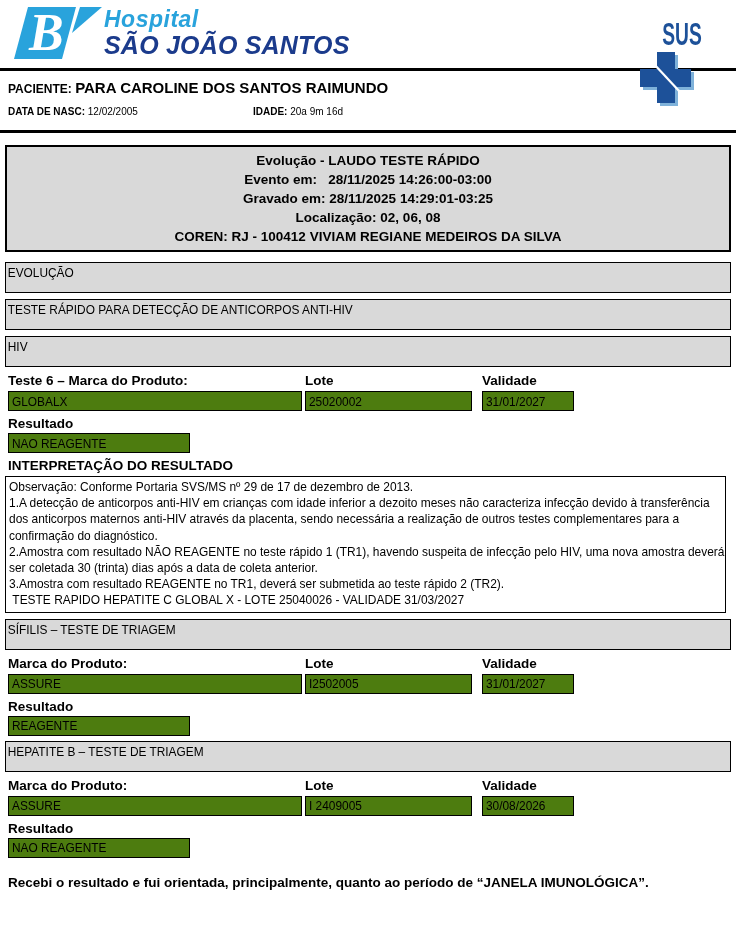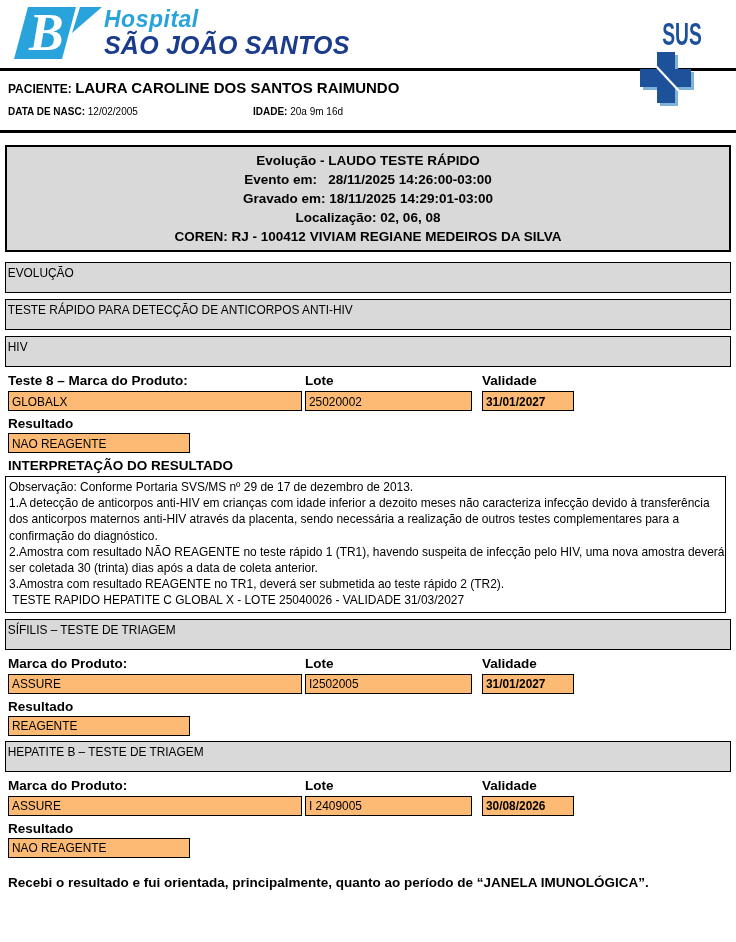--- a/index.html
+++ b/index.html
@@ -51,24 +51,24 @@
   .bar > span{
     display:inline-block;transform:scaleX(.88);transform-origin:0 50%;
     font-size:13.5px;line-height:17px;padding-left:2px;white-space:nowrap;
   }
   
   .content{padding:0 8px;}
   .cols{display:grid;grid-template-columns:297px 177px 1fr;margin-top:2px;align-items:end;}
   .col-label{font-weight:bold;font-size:13.5px;line-height:16px;white-space:nowrap;}
   .boxes-row{margin-top:2px;align-items:start;}
   .vbox{
-    border:1px solid #000;height:20px;background:#fdba74;
+    border:1px solid #000;height:20px;background:#4d7c0f;
     display:flex;align-items:center;padding-left:3px;overflow:hidden;
   }
-  .w1{width:294px;} .w2{width:167px;} .w3{width:92px;font-weight:bold;} .wres{width:182px;}
+  .w1{width:294px;} .w2{width:167px;} .w3{width:92px;} .wres{width:182px;}
   .nv{
     display:inline-block;transform:scaleX(.88);transform-origin:0 50%;
     font-size:13.5px;white-space:nowrap;
   }
   .result-label{margin-top:5px;font-weight:bold;font-size:13.5px;}
   .result-box{margin-top:2px;}
   
   .interp-title{margin:5px 8px 0 8px;font-weight:bold;font-size:13.5px;}
   .interp-box{margin:3px 10px 0 5px;border:1px solid #000;padding:2px 0 3px 3px;overflow:hidden;}
   .interp-inner{width:113%;transform:scaleX(.885);transform-origin:0 0;}
@@ -102,55 +102,55 @@
         <line x1="15" y1="13" x2="42" y2="42" stroke="#ffffff" stroke-width="2.2"></line>
       </svg>
     </div>
   </div>
 
   <hr class="rule">
 
   <div class="patient">
     <div class="p-row1">
       <span class="lbl">PACIENTE:</span>
-      <span class="p-name">LAURA CAROLINE DOS SANTOS RAIMUNDO</span>
+      <span class="p-name">PARA CAROLINE DOS SANTOS RAIMUNDO</span>
     </div>
     <div class="p-row2">
       <span class="lbl">DATA DE NASC:</span>
       <span>12/02/2005</span>
       <span class="idade">
         <span class="lbl">IDADE:</span>
         <span>20a 9m 16d</span>
       </span>
     </div>
   </div>
 
   <hr class="rule">
 
   <div class="event-box">
     <div>Evolução - LAUDO TESTE RÁPIDO</div>
     <div>Evento em:   28/11/2025 14:26:00-03:00</div>
-    <div>Gravado em: 18/11/2025 14:29:01-03:00</div>
+    <div>Gravado em: 28/11/2025 14:29:01-03:25</div>
     <div>Localização: 02, 06, 08</div>
     <div>COREN: RJ - 100412 VIVIAM REGIANE MEDEIROS DA SILVA</div>
   </div>
 
   <div class="bar bar-first">
     <span>EVOLUÇÃO</span>
   </div>
   <div class="bar">
     <span>TESTE RÁPIDO PARA DETECÇÃO DE ANTICORPOS ANTI-HIV</span>
   </div>
   <div class="bar">
     <span>HIV</span>
   </div>
 
   <div class="content">
     <div class="cols">
-      <div class="col-label">Teste 8 – Marca do Produto:</div>
+      <div class="col-label">Teste 6 – Marca do Produto:</div>
       <div class="col-label">Lote</div>
       <div class="col-label">Validade</div>
     </div>
     <div class="cols boxes-row">
       <div class="vbox w1">
           <span class="nv">GLOBALX</span>
         </div>
       <div class="vbox w2">
           <span class="nv">25020002</span>
         </div>

